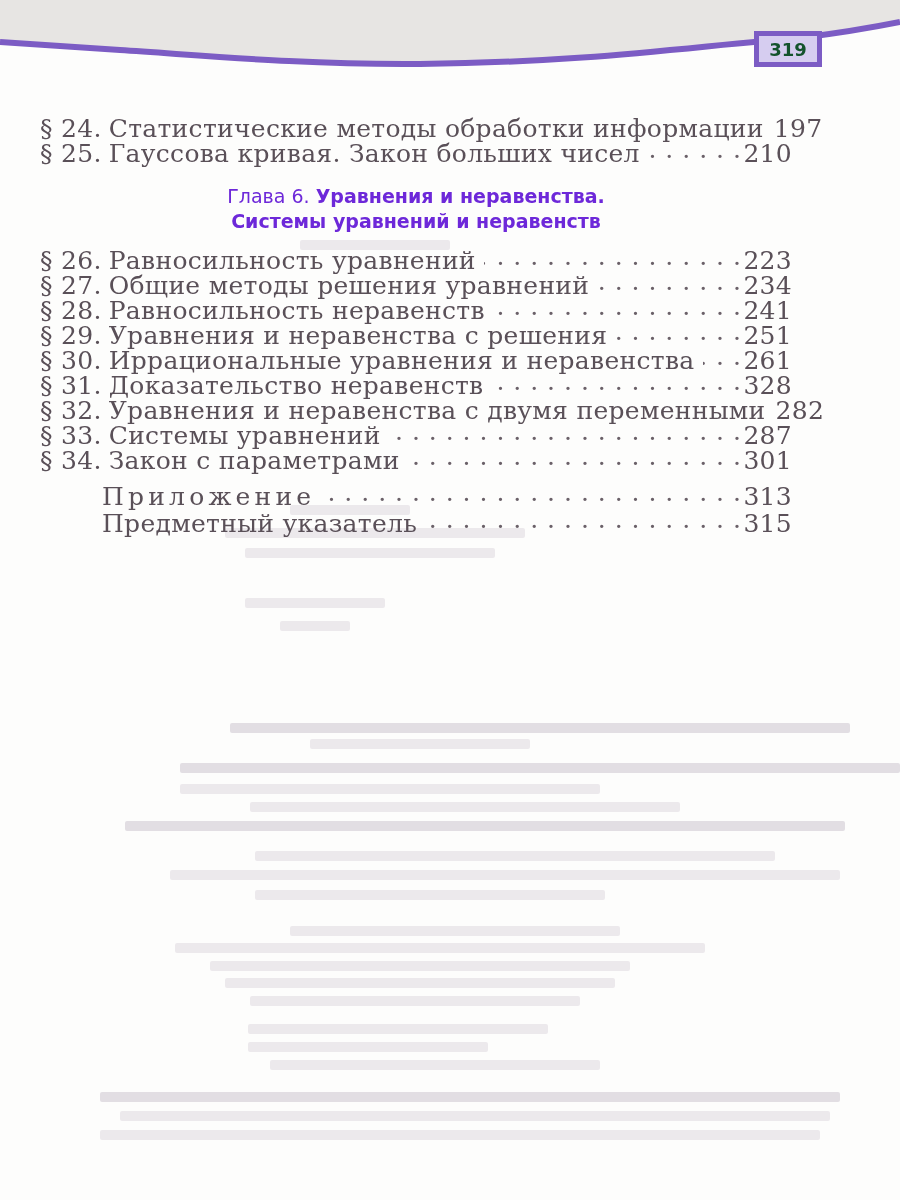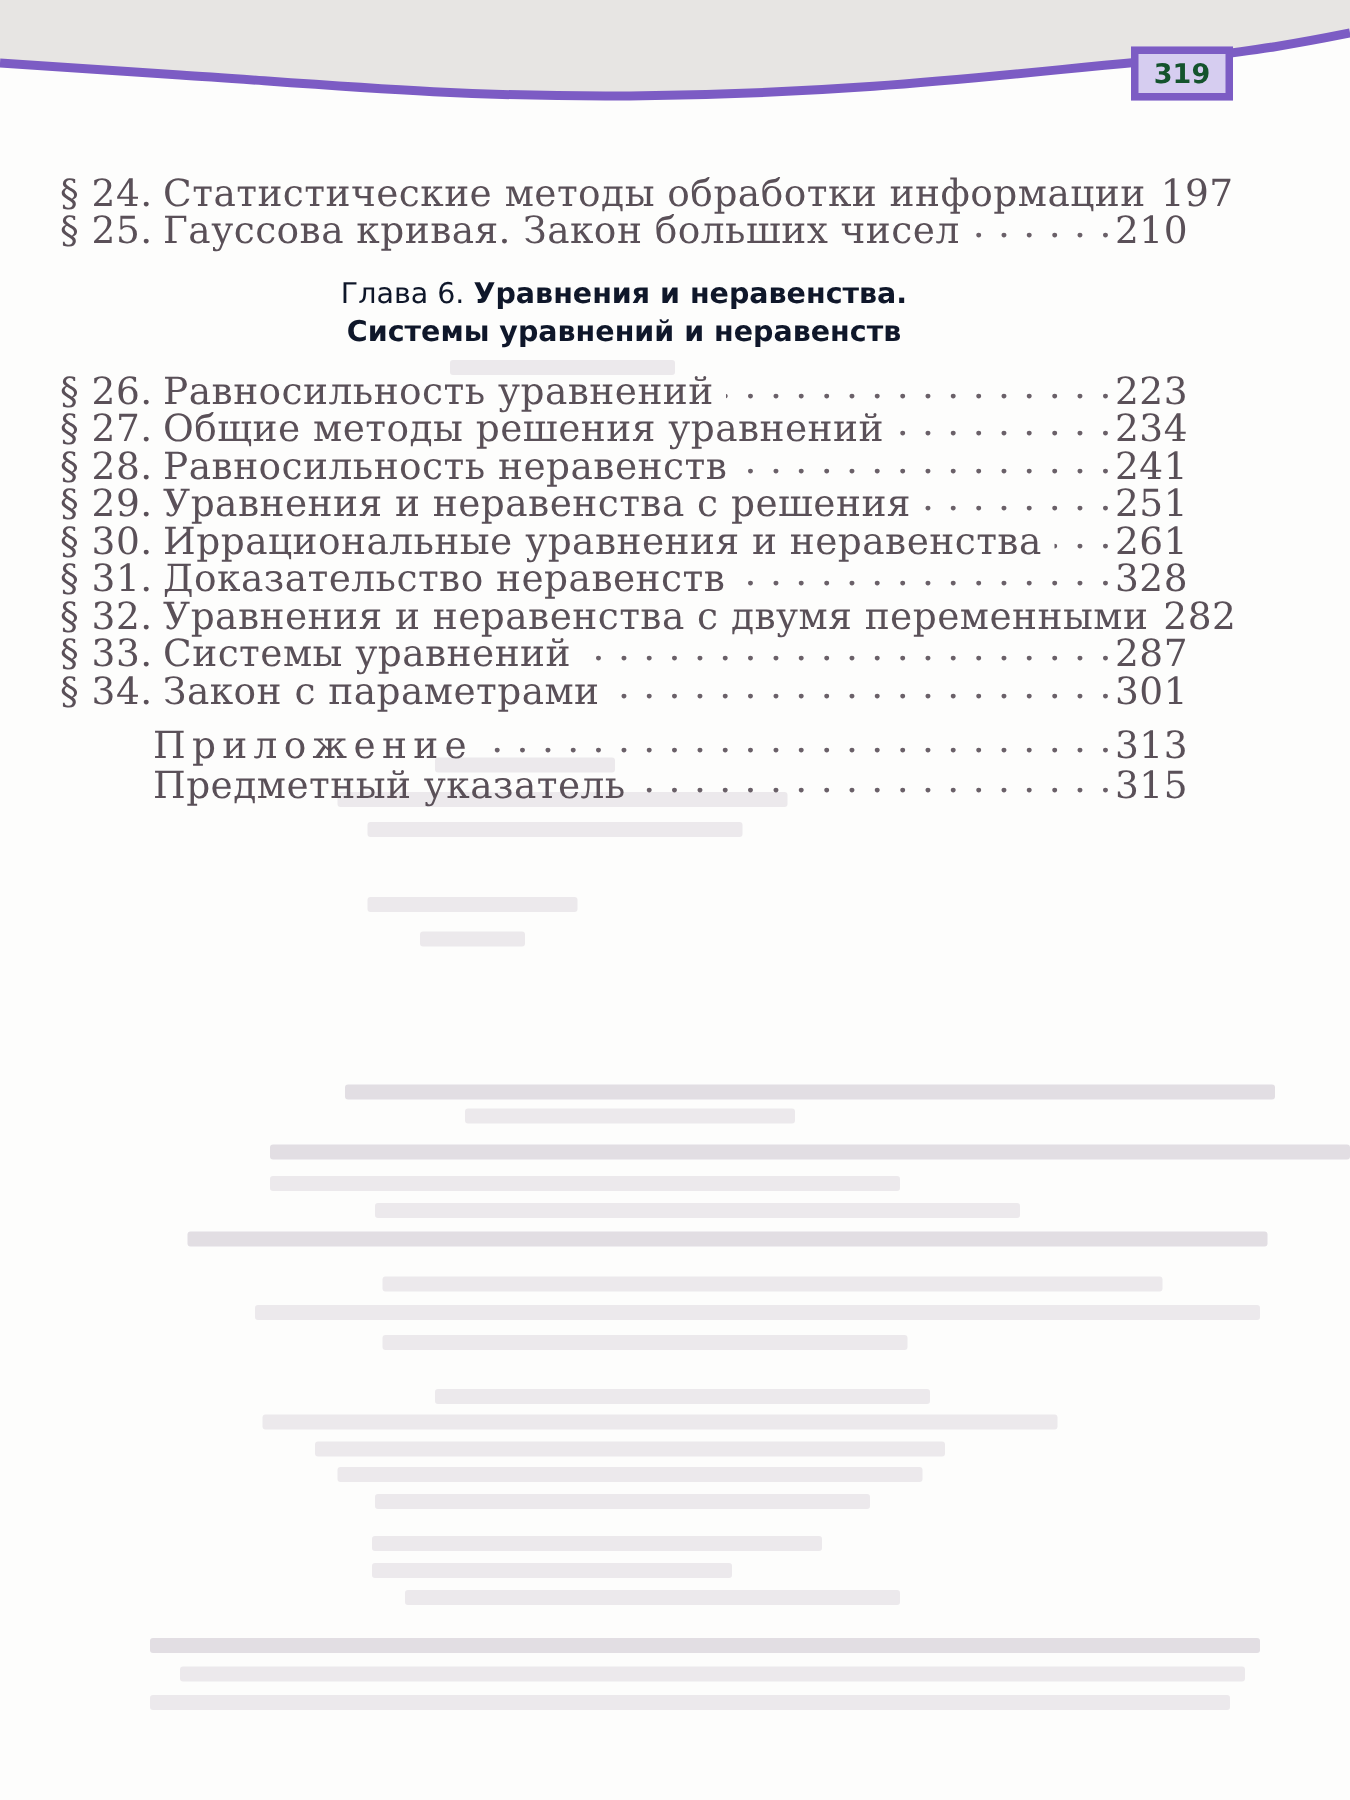--- a/index.html
+++ b/index.html
@@ -77,21 +77,21 @@
     .toc-row .page {
       flex: 0 0 auto;
       text-align: right;
       min-width: 40px;
     }
     .chapter {
       text-align: center;
       font-family: "DejaVu Sans", "Liberation Sans", sans-serif;
       font-size: 19px;
       line-height: 25px;
-      color: #0f172a;
+      color: #6d28d9;
       margin: 22px 0 10px 0;
       padding-left: 0;
     }
     .chapter .ch-label {
       font-weight: normal;
     }
     .chapter .ch-title {
       font-weight: bold;
     }
     .appendix-row {

